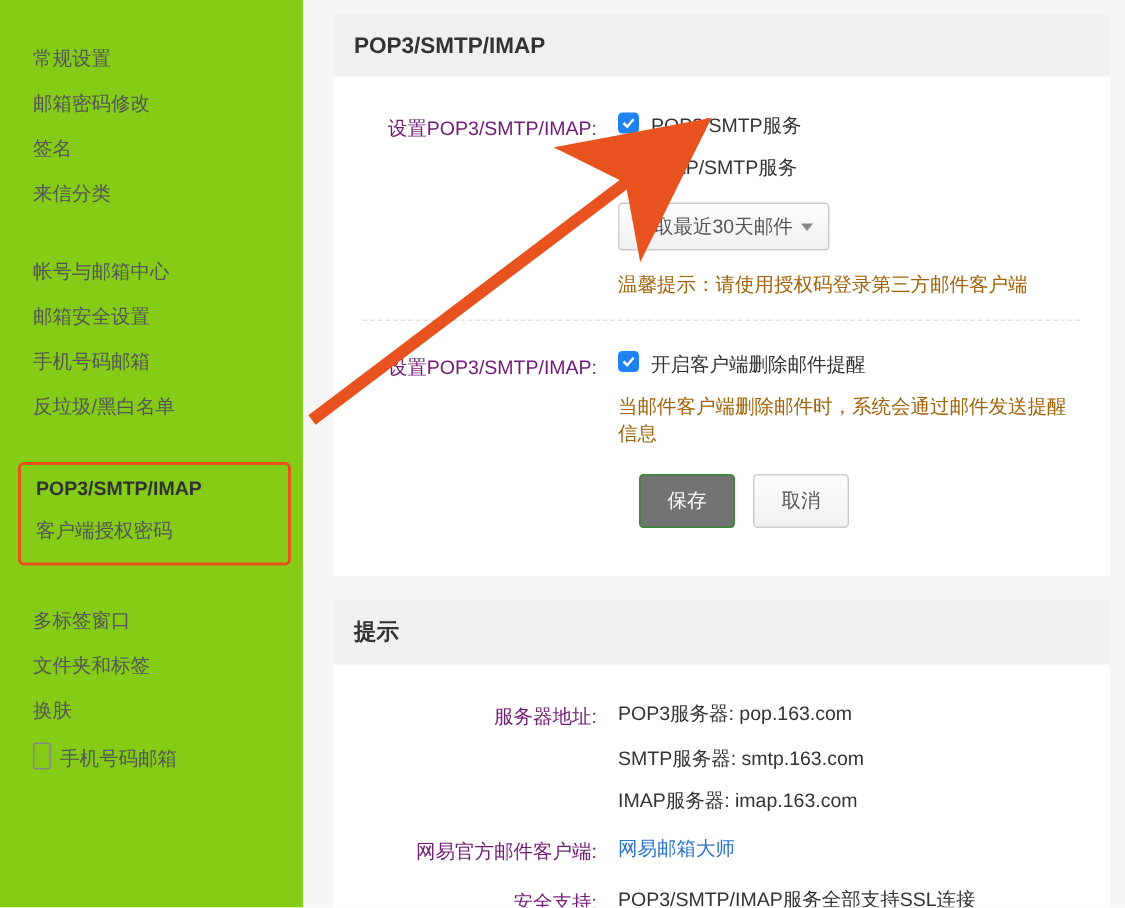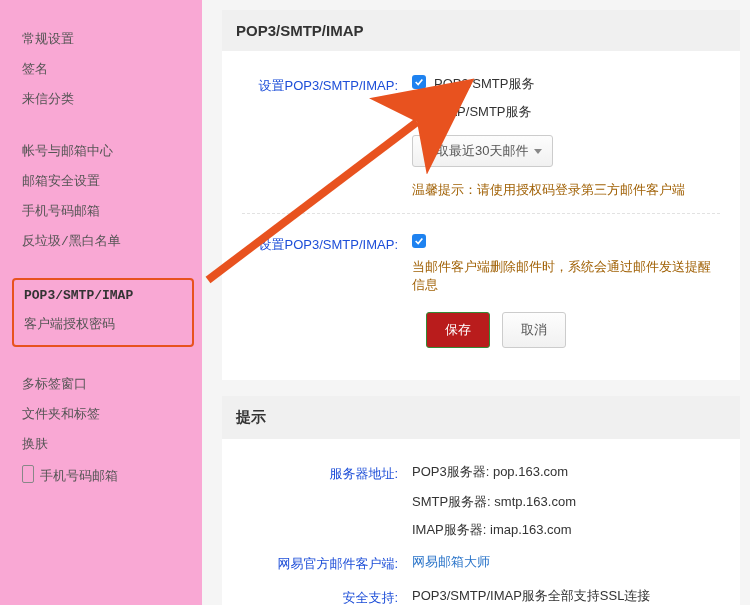--- a/index.html
+++ b/index.html
@@ -1,55 +1,58 @@
 <!DOCTYPE html>
 <html><head>
 <meta charset="utf-8">
 <style>
   * { box-sizing: border-box; margin: 0; padding: 0; }
   html, body { width: 750px; height: 605px; font-family: Arial, "Microsoft YaHei", sans-serif; font-size: 13px; color: #555; background: #fff; overflow: hidden; }
   .page { display: flex; width: 100%; height: 100%; }
-  .sidebar { width: 202px; min-width: 202px; background: #f9a8d4; padding: 24px 0 0 22px; font-family: Liberation Mono, monospace; }
+  .sidebar { width: 202px; min-width: 202px; background: #84cc16; padding: 24px 0 0 22px; }
   .side-group { margin-bottom: 22px; }
   .side-item { padding: 6px 0; font-size: 13px; color: #555; cursor: pointer; display: flex; align-items: center; gap: 6px; }
   .side-item.active { font-weight: 700; color: #333; }
   .highlight-box { border: 2px solid #e8521f; border-radius: 4px; padding: 2px 4px 6px 6px; margin-left: -10px; margin-right: 8px; }
   .highlight-box .side-item { padding: 6px 4px; }
   .phone-icon::before { content: ""; display: inline-block; width: 10px; height: 16px; border: 1px solid #888; border-radius: 2px; }
 
   .main { flex: 1; background: #f5f5f5; position: relative; padding: 10px 10px 10px 20px; overflow: hidden; }
   .panel { background: #fff; margin-bottom: 16px; }
   .panel-head { background: #f0f0f0; font-size: 15px; font-weight: 700; color: #333; padding: 12px 14px; }
   .panel-body { padding: 24px 20px 10px 20px; }
   .row { display: flex; align-items: flex-start; margin-bottom: 14px; }
-  .row .label { width: 170px; text-align: right; color: #1d4ed8; font-size: 13px; padding-top: 2px; padding-right: 14px; }
+  .row .label { width: 170px; text-align: right; color: #701a75; font-size: 13px; padding-top: 2px; padding-right: 14px; }
   .row .val { flex: 1; color: #333; font-size: 13px; }
   .chk-line { display: flex; align-items: flex-start; gap: 8px; margin-bottom: 10px; }
   .chk { width: 14px; height: 14px; border-radius: 3px; background: #1e82f0; display: inline-flex; align-items: center; justify-content: center; }
   .chk svg { width: 10px; height: 10px; fill: none; stroke: #fff; stroke-width: 2; }
   .select-btn { display: inline-flex; align-items: center; gap: 6px; border: 1px solid #ccc; background: linear-gradient(#fdfdfd,#f1f1f1); padding: 6px 10px; border-radius: 3px; font-size: 13px; color: #555; cursor: pointer; margin-top: 4px; margin-bottom: 14px; }
   .select-btn .chev { width: 0; height: 0; border-left: 4px solid transparent; border-right: 4px solid transparent; border-top: 5px solid #888; }
   .tip { color: #a16207; font-size: 13px; }
   .gap-line { border-top: 1px dashed #e2e2e2; margin: 10px 0 20px; }
   .btns { display: flex; gap: 12px; padding: 4px 0 22px 184px; }
   .btn { padding: 8px 18px; font-size: 13px; border-radius: 3px; cursor: pointer; }
-  .btn-save { background: #b91c1c; color: #fff; border: 1px solid #348a36; }
+  .btn-save { background: #737373; color: #fff; border: 1px solid #348a36; }
   .btn-cancel { background: linear-gradient(#fdfdfd,#f1f1f1); color: #555; border: 1px solid #ccc; }
   .link { color: #2a74c9; cursor: pointer; }
 
   .arrow-layer { position: absolute; left: 0; top: 0; pointer-events: none; }
 </style>
 </head>
 <body>
 
 <div class="page">
   <div class="sidebar" id="sidebar">
       <div class="side-group">
         <div class="side-item">
           <span>常规设置</span>
+        </div>
+        <div class="side-item">
+          <span>邮箱密码修改</span>
         </div>
         <div class="side-item">
           <span>签名</span>
         </div>
         <div class="side-item">
           <span>来信分类</span>
         </div>
       </div>
       <div class="side-group">
         <div class="side-item">
@@ -124,20 +127,21 @@
         <div class="gap-line"></div>
         <div class="row">
           <div class="label">设置POP3/SMTP/IMAP:</div>
           <div class="val">
             <div class="chk-line">
               <span class="chk">
                   <svg viewBox="0 0 12 12">
                     <path d="M2 6 L5 9 L10 3"></path>
                   </svg>
                 </span>
+              <span>开启客户端删除邮件提醒</span>
             </div>
             <div class="tip">当邮件客户端删除邮件时，系统会通过邮件发送提醒信息</div>
           </div>
         </div>
         <div class="btns">
           <div class="btn btn-save">保存</div>
           <div class="btn btn-cancel">取消</div>
         </div>
       </div>
     </div>

